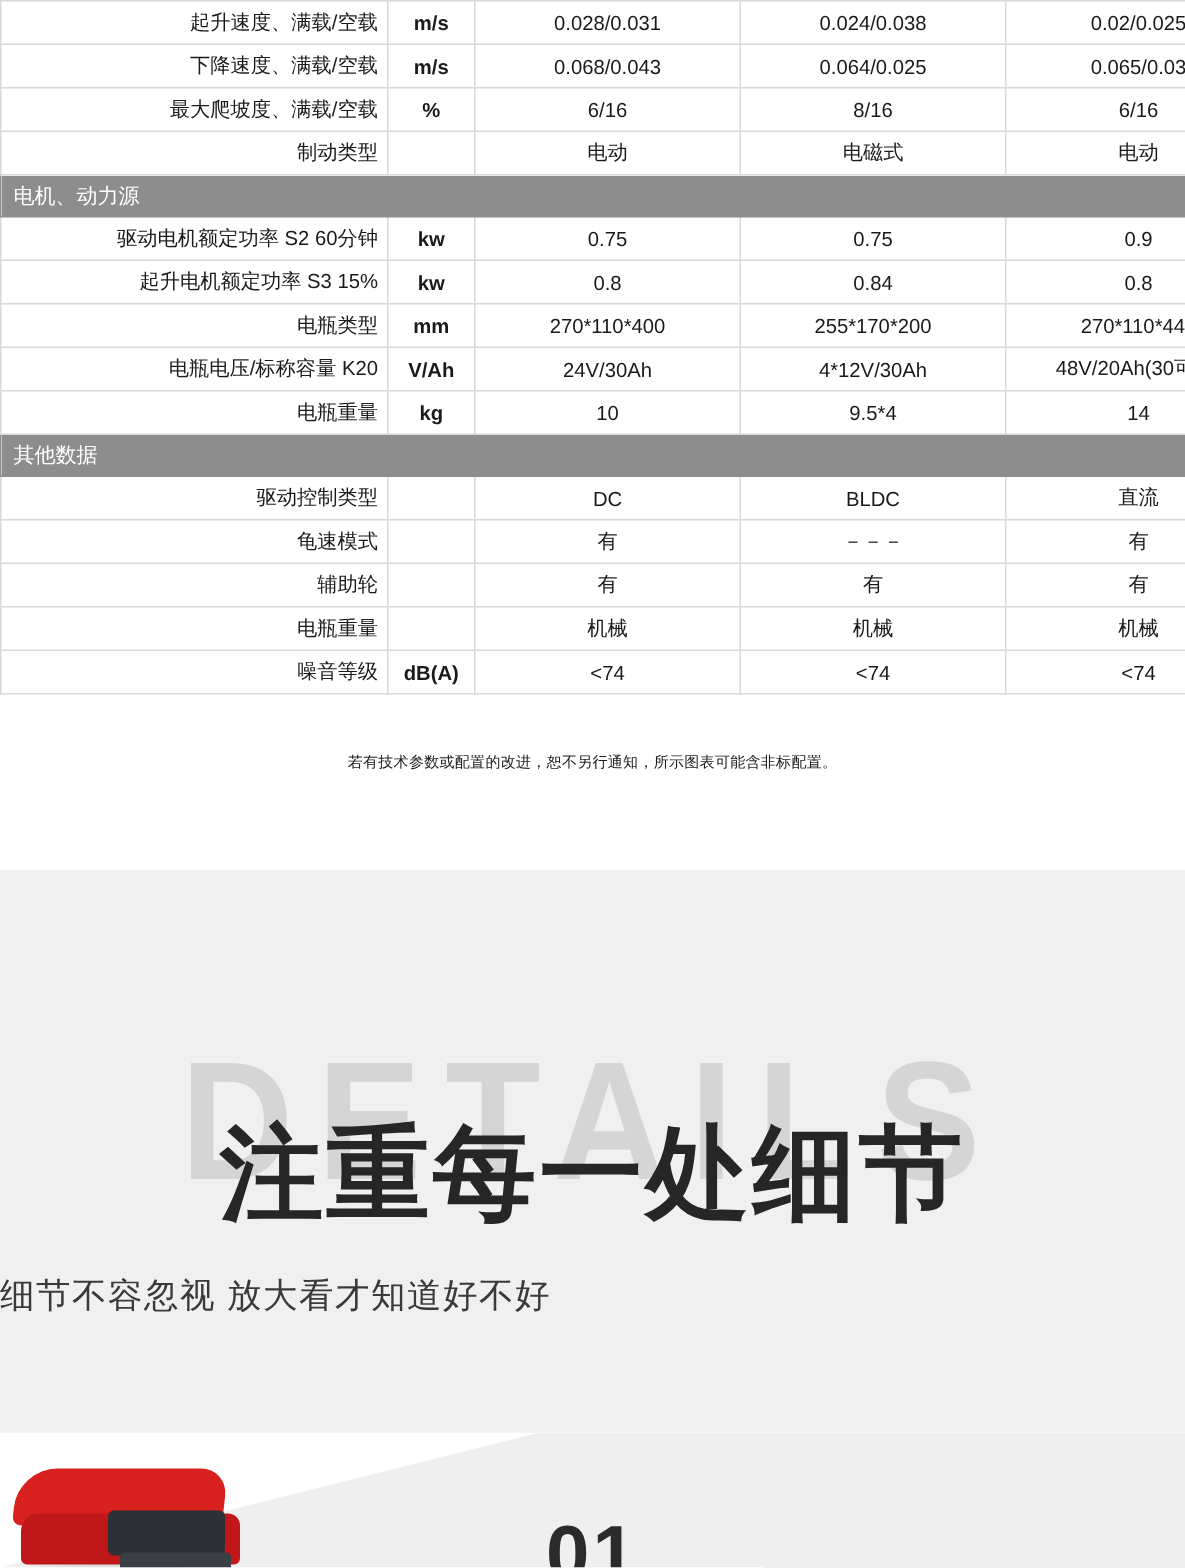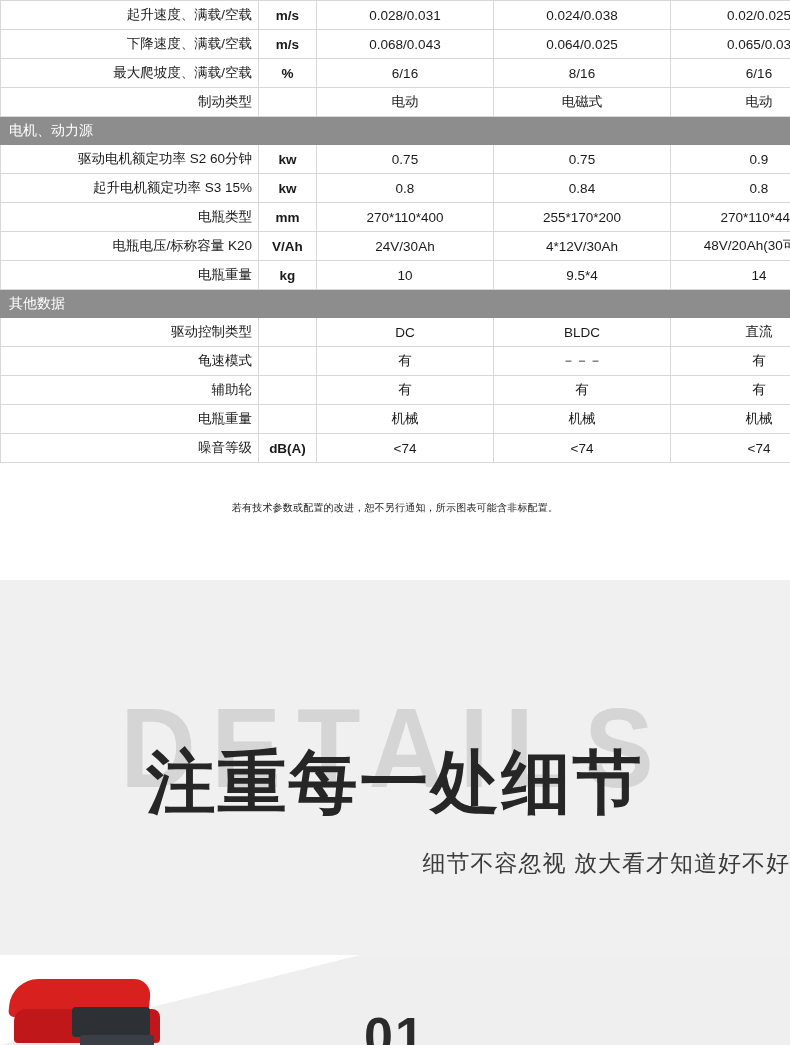--- a/index.html
+++ b/index.html
@@ -90,21 +90,21 @@
     font-weight: bold;
     color: #262626;
     letter-spacing: 2px;
     line-height: 1;
   }
   .details-sub {
     position: absolute;
     top: 268px;
     left: 0;
     width: 790px;
-    text-align: right;
+    text-align: left;
     font-size: 23px;
     color: #3a3a3a;
     letter-spacing: 1px;
   }
 
   
   .photo-area {
     position: absolute;
     left: 0;
     top: 955px;

